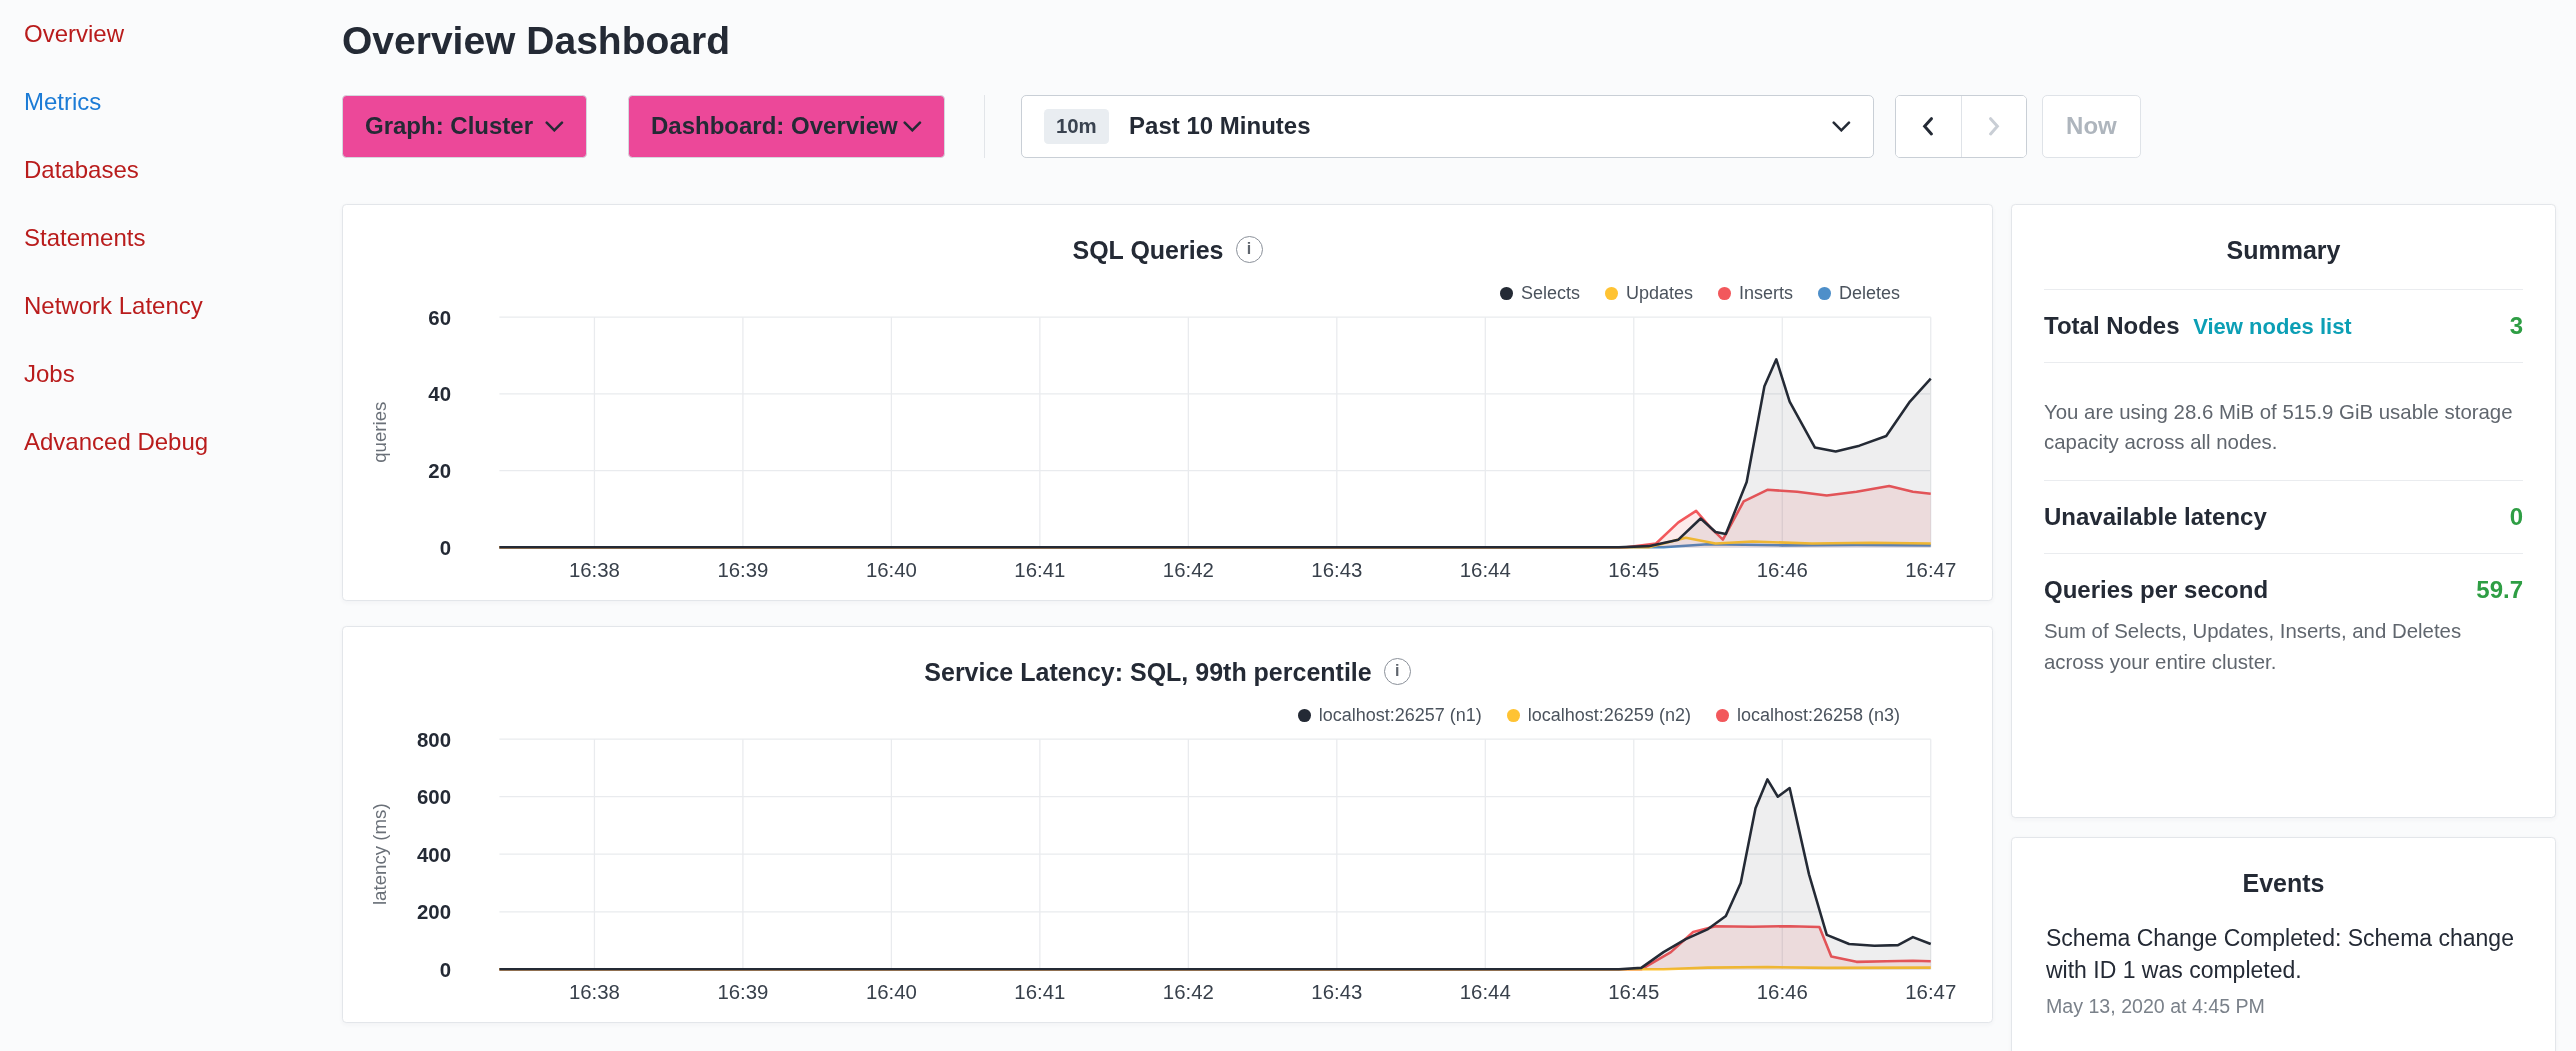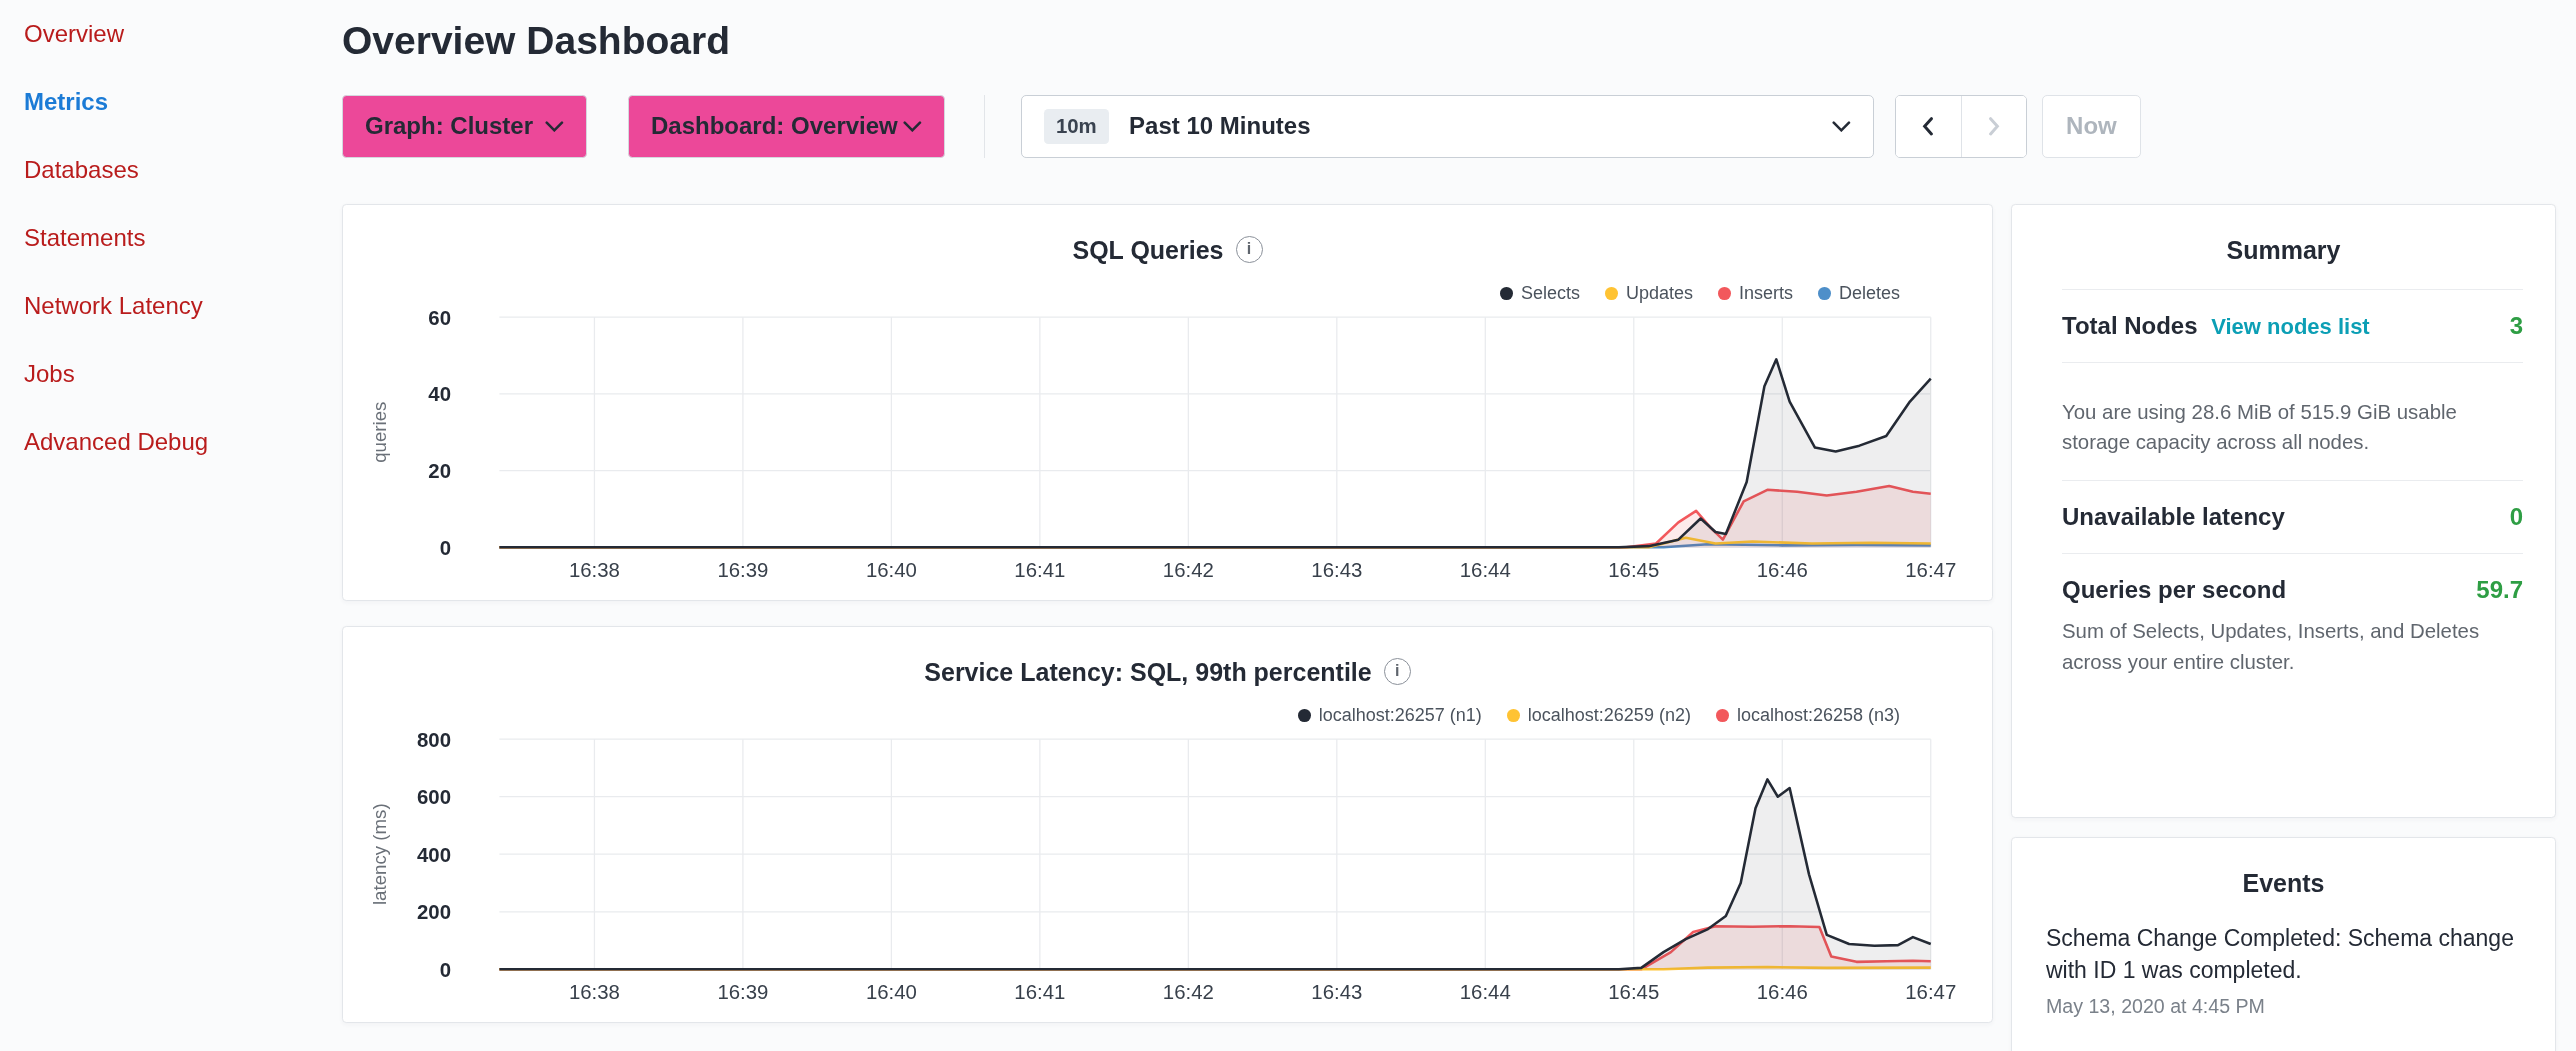--- a/index.html
+++ b/index.html
@@ -9,21 +9,21 @@
     font-family: "Liberation Sans", sans-serif;
     color: #242a35;
   }
   
   .sidebar { position: absolute; left: 0; top: 0; width: 342px; height: 100%; }
   .sidebar ul { list-style: none; }
   .sidebar li {
     height: 68px; display: flex; align-items: center;
     padding-left: 24px; font-size: 24px; color: #b91c1c; cursor: pointer;
   }
-  .sidebar li.active { color: #1b7bd6; font-weight: 700; }
+  .sidebar li.active { color: #1b7bd6; font-weight: 400; }
   
   .content { position: absolute; left: 342px; top: 0; width: 2234px; }
   h1.page-title { margin-top: 18.7px; font-size: 39px; font-weight: 700; }
   
   .toolbar { margin-top: 32px; display: flex; align-items: center; height: 63px; }
   .selector {
     height: 63px; background: #ec4899; border: 0.9px solid #d4d8de; border-radius: 4.3px;
     display: flex; align-items: center; justify-content: space-between;
     padding: 0 22px; font-size: 24px; font-weight: 700; color: #242a35;
     font-family: inherit; cursor: pointer;
@@ -78,21 +78,21 @@
   .chart-legend { position: absolute; top: 78px; right: 92px; display: flex; align-items: center; }
   .legend-item { display: flex; align-items: center; margin-left: 25.5px; font-size: 18px; color: #4b535d; cursor: pointer; }
   .legend-dot { width: 12.8px; height: 12.8px; border-radius: 50%; margin-right: 7.7px; }
   .grid { stroke: #e9ebee; stroke-width: 1.5; }
   .ytick { font-size: 24px; font-weight: 700; fill: #242a35; }
   .xtick { font-size: 24px; fill: #38404b; }
   .ylabel { font-size: 22px; fill: #6a7078; }
   
   .summary-panel { padding: 0 32px 10.2px; min-height: 614px; }
   .panel-title { text-align: center; font-size: 25px; font-weight: 700; padding: 31px 0 24px; }
-  .srow { border-top: 0.9px solid #eaecef; padding: 22px 0; margin-left: 18px; }
+  .srow { border-top: 0.9px solid #eaecef; padding: 22px 0; }
   .srow-head { display: flex; align-items: baseline; }
   .srow-label { font-size: 24px; font-weight: 700; }
   .srow-link { font-size: 22px; font-weight: 600; color: #0c9fb5; margin-left: 13.6px; cursor: pointer; }
   .srow-value { margin-left: auto; font-size: 24px; font-weight: 700; color: #2e9e44; white-space: nowrap; }
   .srow-desc { margin-top: 12px; font-size: 20.4px; line-height: 1.5; color: #60666e; }
   
   .events-panel { margin-top: 19.6px; height: 289px; overflow: hidden; }
   .event-item { padding: 0 34px; }
   .event-msg { font-size: 23px; line-height: 1.4; color: #242a35; }
   .event-time { margin-top: 8.5px; font-size: 19.6px; color: #7a818a; }

